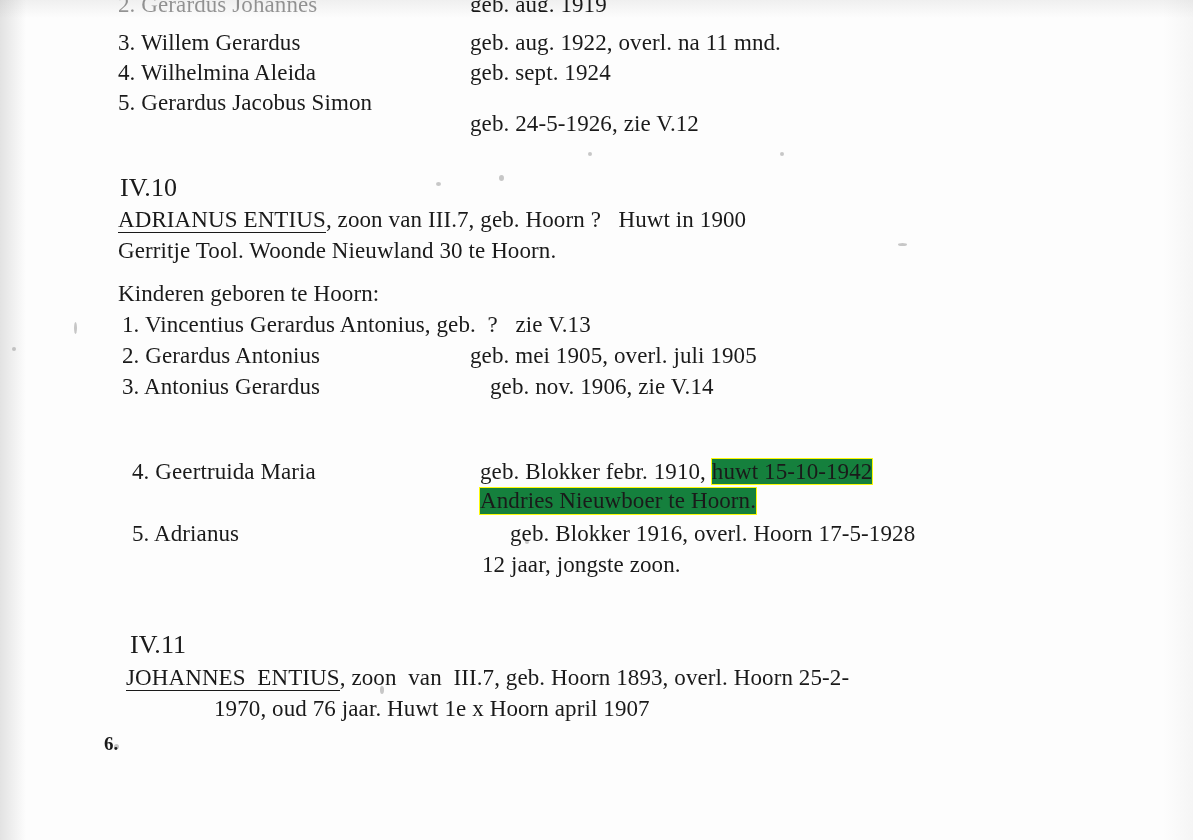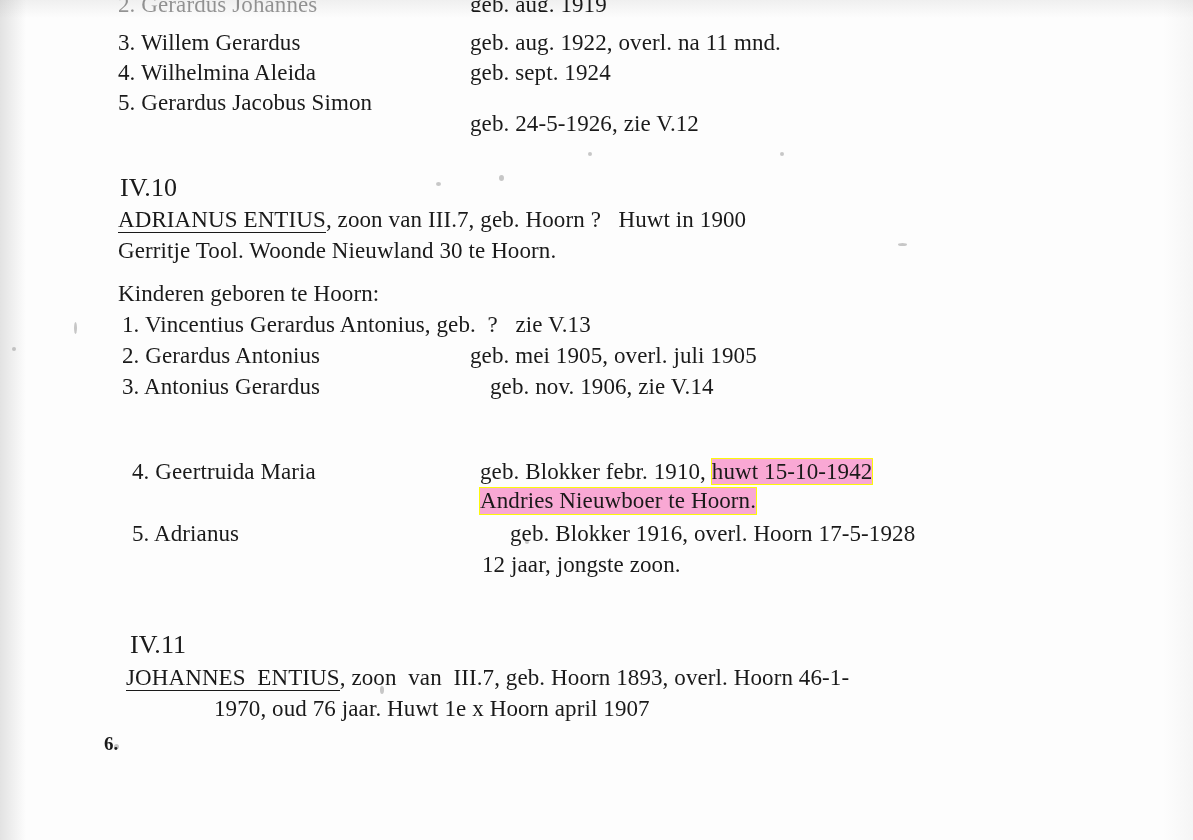--- a/index.html
+++ b/index.html
@@ -45,21 +45,21 @@
     letter-spacing: .1px;
   }
   .clip-top {
     overflow: hidden;
   }
   .underline-name {
     border-bottom: 1.6px solid #1a1a1a;
     padding-bottom: 0px;
   }
   .hl {
-    background: #f9a8d4;
+    background: #15803d;
     box-shadow: 0 0 0 1px #fcf90a;
   }
   .sectionid {
     font-size: 26px;
   }
   .pagenum {
     font-size: 19px;
     font-weight: bold;
   }
   .faint {
@@ -115,18 +115,18 @@
   <div class="line" style="left:132px; top:459px;">4. Geertruida Maria</div>
   <div class="line" style="left:480px; top:459px;"><span>geb. Blokker febr. 1910, </span><span class="hl">huwt 15-10-1942</span></div>
   <div class="line hl" style="left:480px; top:488px;">Andries Nieuwboer te Hoorn.</div>
 
   <div class="line" style="left:132px; top:521px;">5. Adrianus</div>
   <div class="line" style="left:510px; top:521px;">geb. Blokker 1916, overl. Hoorn 17-5-1928</div>
   <div class="line" style="left:482px; top:552px;">12 jaar, jongste zoon.</div>
 
   <div class="line sectionid" style="left:130px; top:632px;">IV.11</div>
 
-  <div class="line" style="left:126px; top:665px;"><span class="underline-name">JOHANNES  ENTIUS</span><span>, zoon  van  III.7, geb. Hoorn 1893, overl. Hoorn 46-1-</span></div>
+  <div class="line" style="left:126px; top:665px;"><span class="underline-name">JOHANNES  ENTIUS</span><span>, zoon  van  III.7, geb. Hoorn 1893, overl. Hoorn 25-2-</span></div>
   <div class="line" style="left:214px; top:696px;">1970, oud 76 jaar. Huwt 1e x Hoorn april 1907</div>
 
   <div class="line pagenum" style="left:104px; top:731px;">6.</div>
 
 </div>
 
 </body></html>

